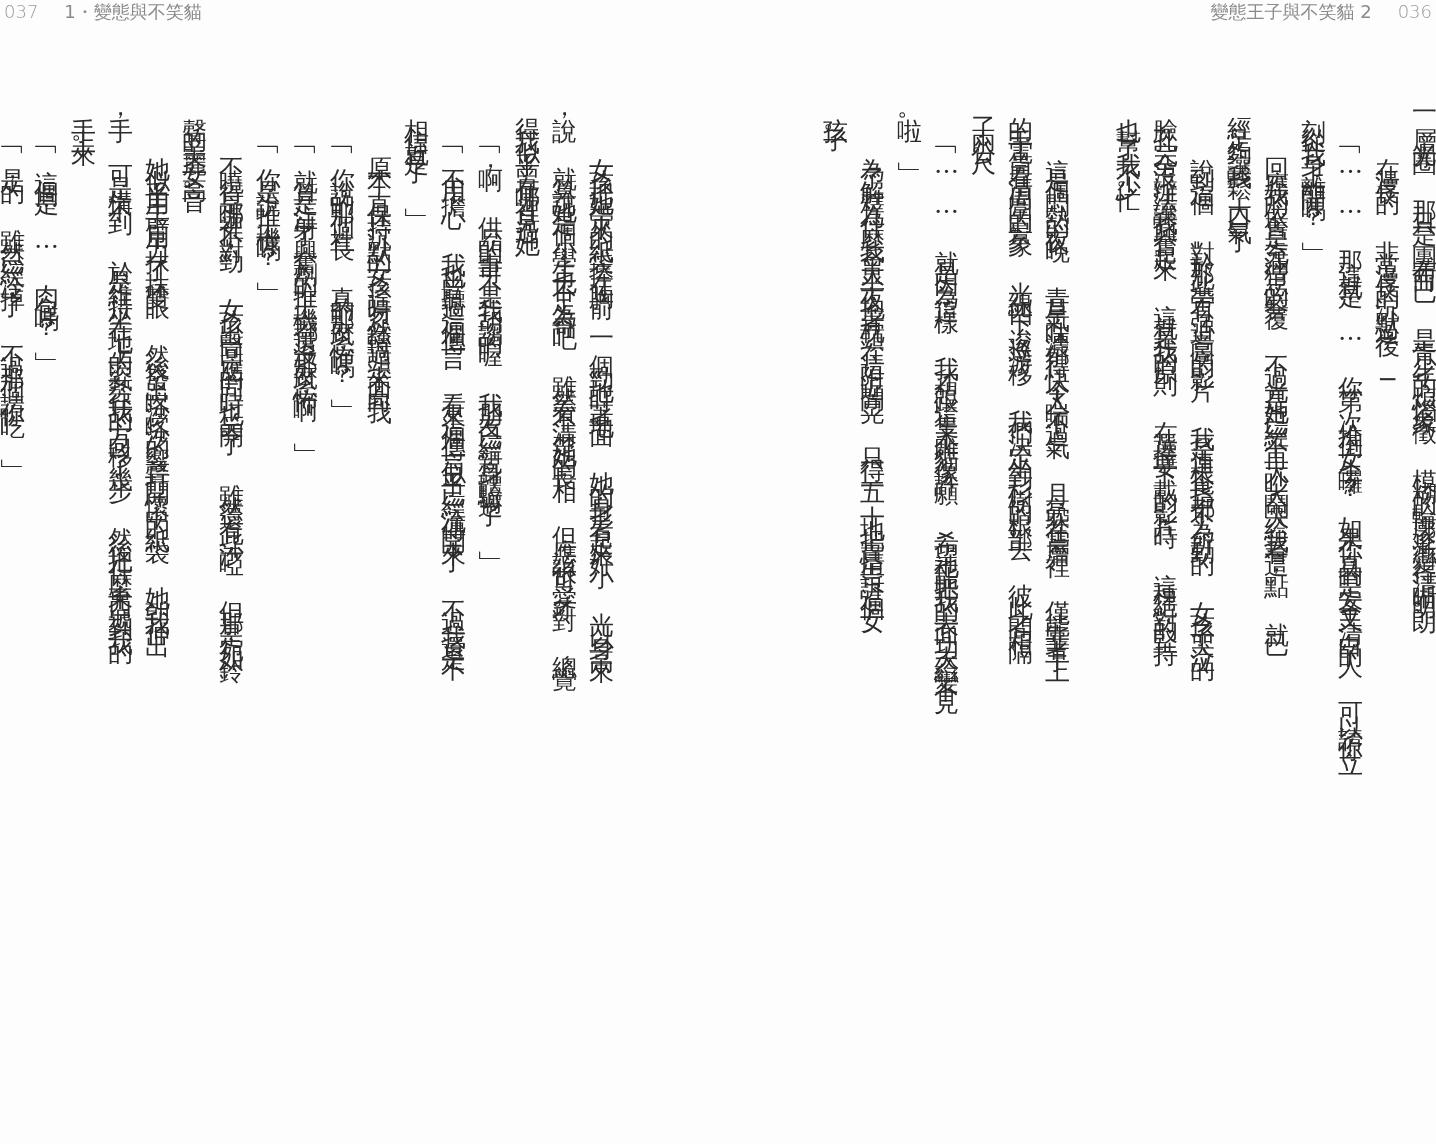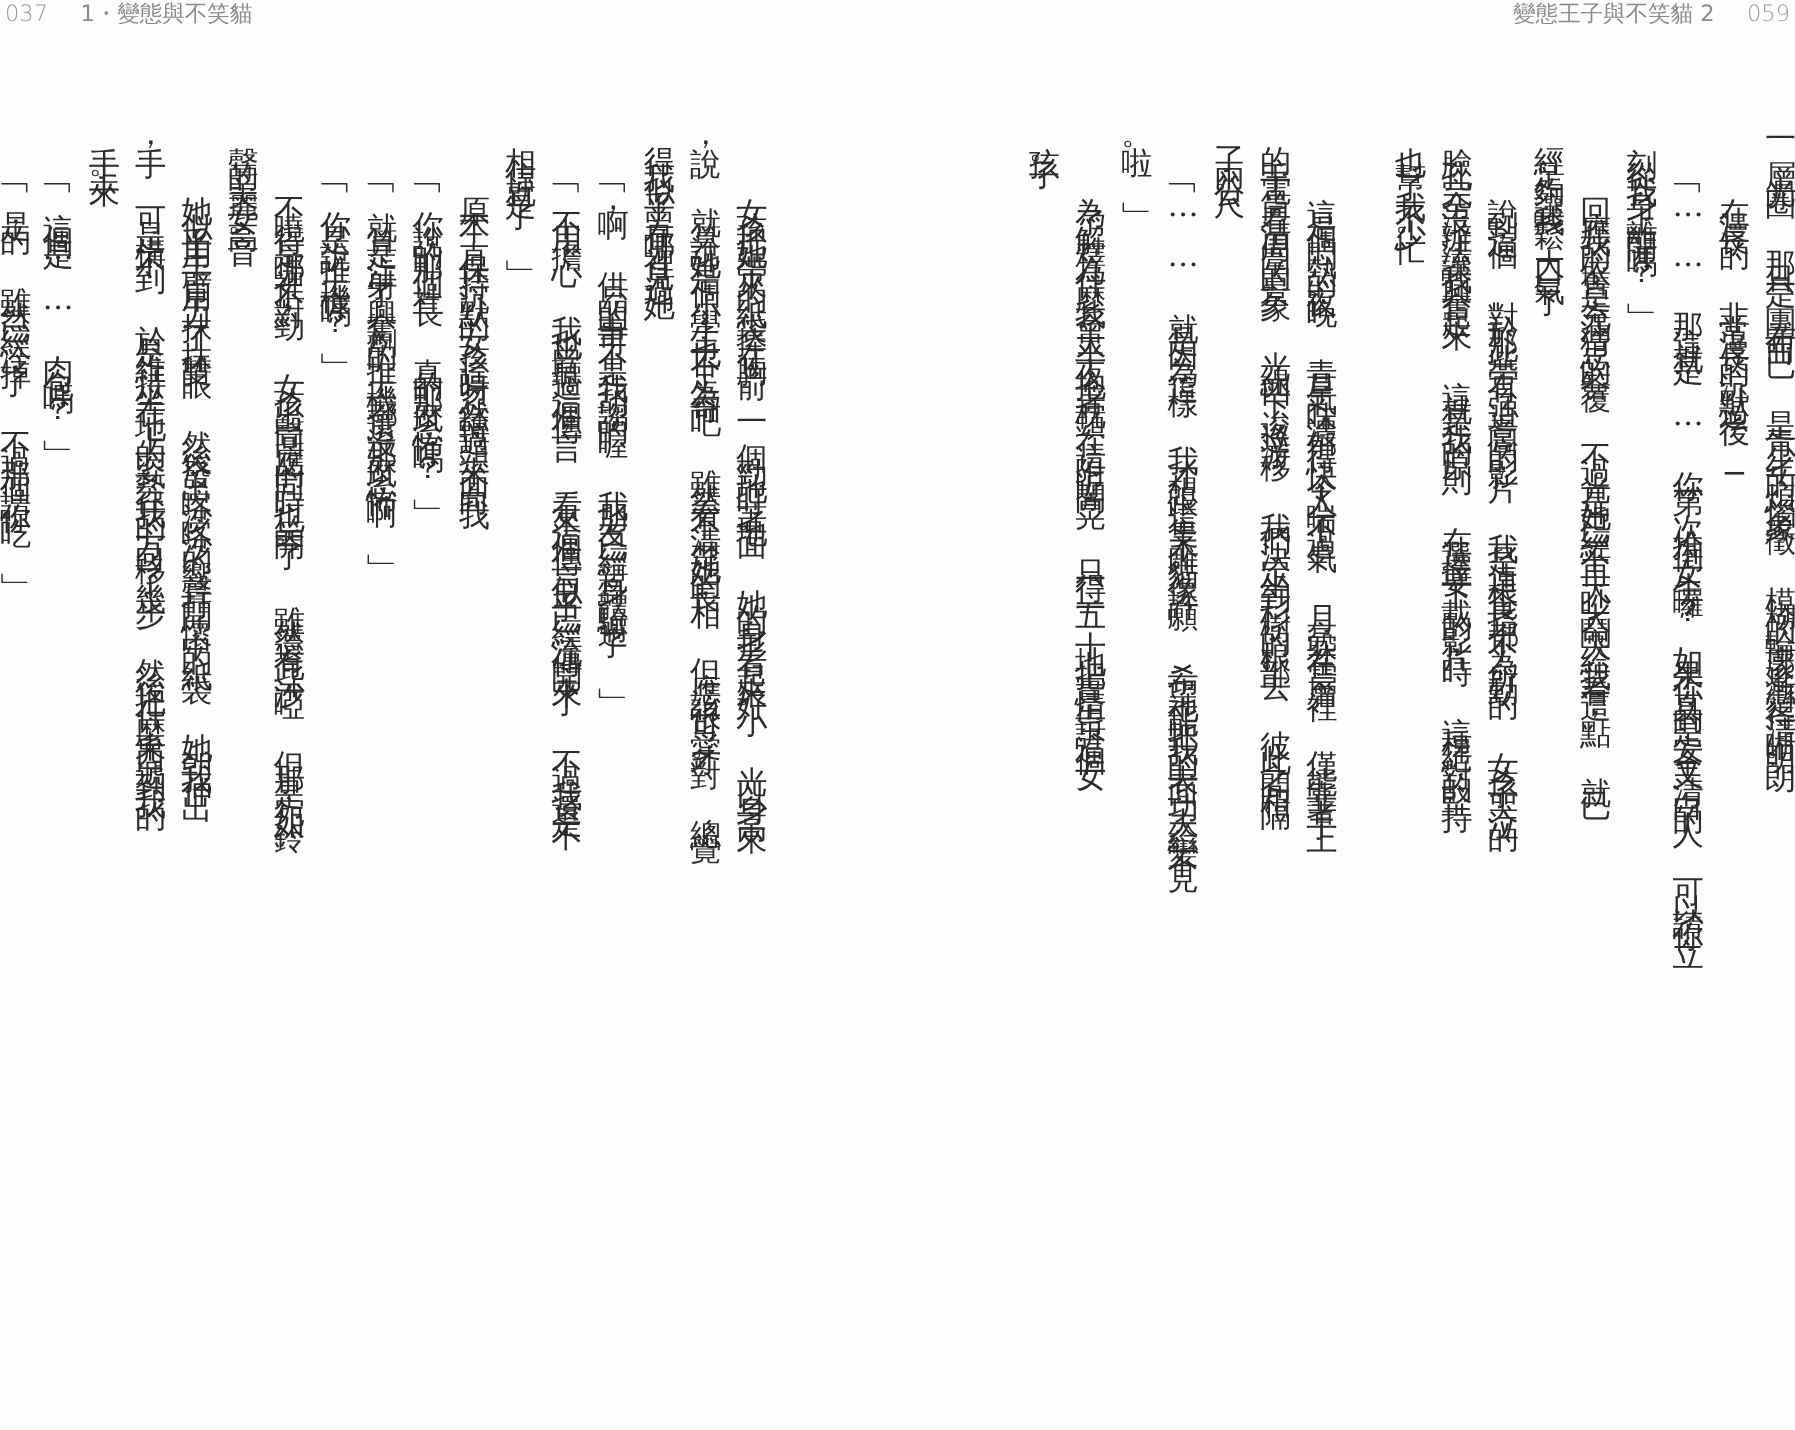--- a/index.html
+++ b/index.html
@@ -62,21 +62,21 @@
 <div class="spread">
 
   <div class="page page-left">
     <div class="header header-left">
       <span class="page-num">037</span><span class="gap"></span><span>1・變態與不笑貓</span>
     </div>
   </div>
 
   <div class="page page-right">
     <div class="header header-right">
-      <span>變態王子與不笑貓 2</span><span class="gap"></span><span class="page-num">059</span>
+      <span>變態王子與不笑貓 2</span><span class="gap"></span><span class="page-num">036</span>
     </div>
   </div>
 
   <div id="columns">
       <div class="col" style="left: 1408px; top: 98px;">一層光圈，那只是一團布而已。是青少年的煩惱象徵。模糊的輪廓逐漸變得清晰明朗。</div>
       <div class="col" style="left: 1371px; top: 138px;">在漫長的、非常漫長的沉默過後──</div>
       <div class="col" style="left: 1334px; top: 138px;">「……那這就是……你第一次推倒女生囉？如果你真的是安全又清白的人，可以請你立</div>
       <div class="col" style="left: 1297px; top: 98px;">刻從我身上離開嗎？」</div>
       <div class="col" style="left: 1260px; top: 138px;">回應我的依舊是充滿猜忌的答覆。不過光是她已經不再大吵大鬧哭給我看這一點，就已</div>
       <div class="col" style="left: 1223px; top: 98px;">經足夠讓我鬆一大口氣了。</div>

